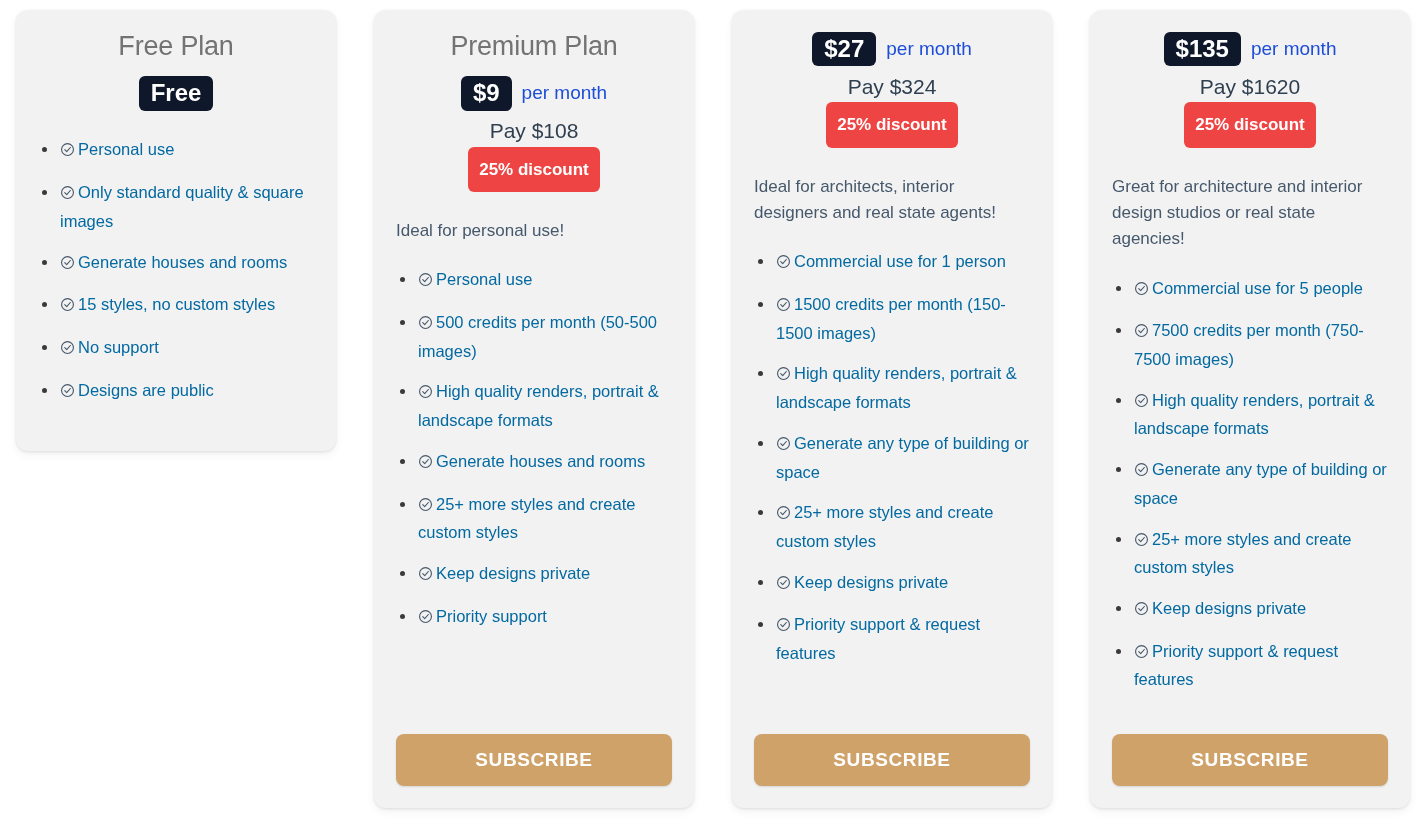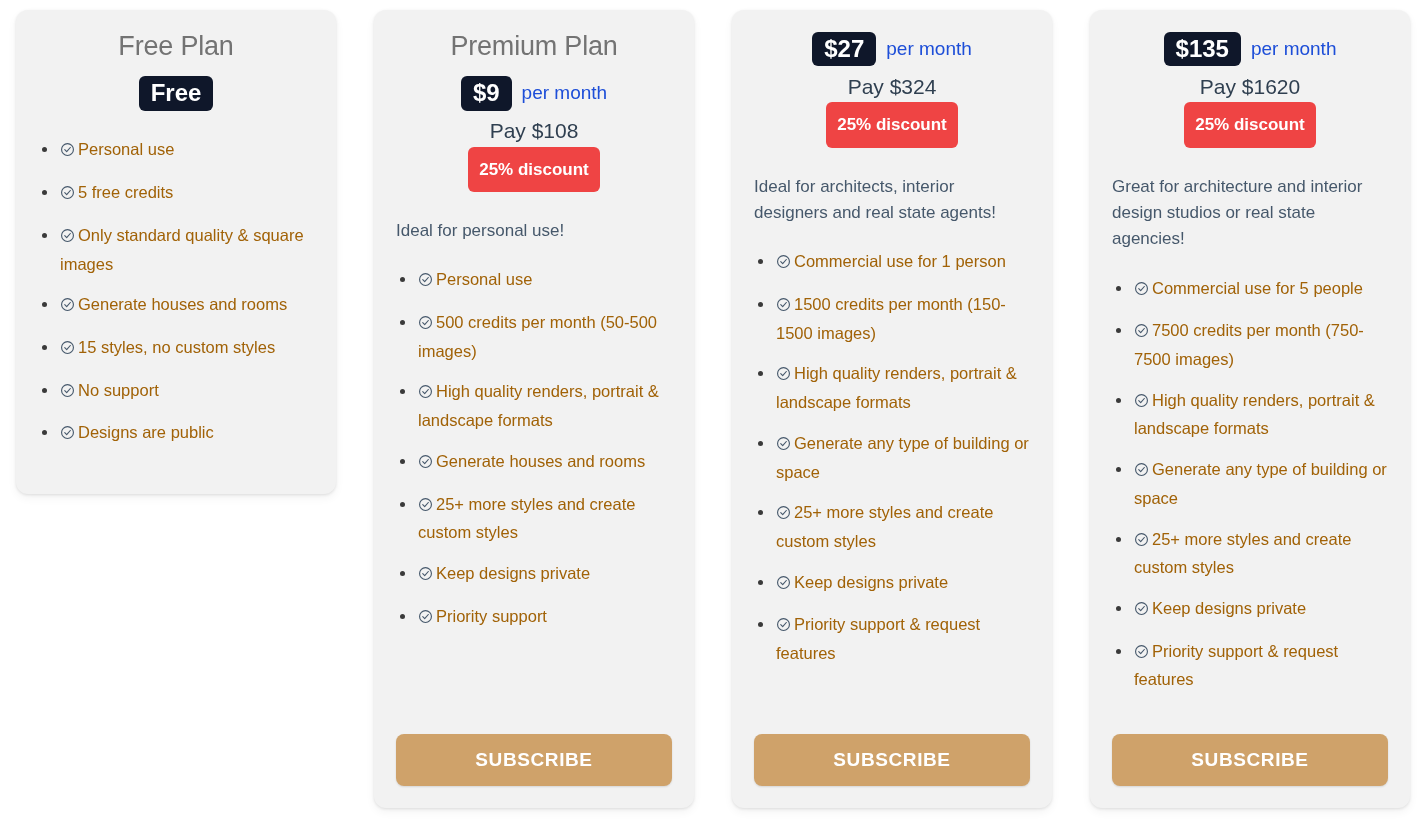--- a/index.html
+++ b/index.html
@@ -126,21 +126,21 @@
     border-radius: 50%;
     background: #3a3a3a;
   }
 
   .check-icon {
     display: inline-block;
     vertical-align: -2px;
     margin-right: 3px;
   }
 
-  .feature-text { color: #a16207; }
+  .feature-text { color: #0369a1; }
 
   .spacer { flex: 1 1 auto; min-height: 10px; }
 
   .subscribe-button {
     display: block;
     width: 100%;
     background: #cfa26a;
     color: #ffffff;
     border: none;
     border-radius: 8px;
@@ -165,24 +165,20 @@
     </div>
 
     <ul class="feature-list">
         <li class="feature-item"><span class="check-icon"><svg width="15" height="15" viewBox="0 0 24 24" fill="none" stroke="#46586b" stroke-width="1.8" stroke-linecap="round" stroke-linejoin="round">
               <circle cx="12" cy="12" r="9.5"></circle>
               <path d="M7.6 12.3l3.1 3.1 5.8-6.6"></path>
             </svg></span><span class="feature-text">Personal use</span></li>
         <li class="feature-item"><span class="check-icon"><svg width="15" height="15" viewBox="0 0 24 24" fill="none" stroke="#46586b" stroke-width="1.8" stroke-linecap="round" stroke-linejoin="round">
               <circle cx="12" cy="12" r="9.5"></circle>
               <path d="M7.6 12.3l3.1 3.1 5.8-6.6"></path>
-            </svg></span><span class="feature-text">5 free credits</span></li>
-        <li class="feature-item"><span class="check-icon"><svg width="15" height="15" viewBox="0 0 24 24" fill="none" stroke="#46586b" stroke-width="1.8" stroke-linecap="round" stroke-linejoin="round">
-              <circle cx="12" cy="12" r="9.5"></circle>
-              <path d="M7.6 12.3l3.1 3.1 5.8-6.6"></path>
             </svg></span><span class="feature-text">Only standard quality &amp; square images</span></li>
         <li class="feature-item"><span class="check-icon"><svg width="15" height="15" viewBox="0 0 24 24" fill="none" stroke="#46586b" stroke-width="1.8" stroke-linecap="round" stroke-linejoin="round">
               <circle cx="12" cy="12" r="9.5"></circle>
               <path d="M7.6 12.3l3.1 3.1 5.8-6.6"></path>
             </svg></span><span class="feature-text">Generate houses and rooms</span></li>
         <li class="feature-item"><span class="check-icon"><svg width="15" height="15" viewBox="0 0 24 24" fill="none" stroke="#46586b" stroke-width="1.8" stroke-linecap="round" stroke-linejoin="round">
               <circle cx="12" cy="12" r="9.5"></circle>
               <path d="M7.6 12.3l3.1 3.1 5.8-6.6"></path>
             </svg></span><span class="feature-text">15 styles, no custom styles</span></li>
         <li class="feature-item"><span class="check-icon"><svg width="15" height="15" viewBox="0 0 24 24" fill="none" stroke="#46586b" stroke-width="1.8" stroke-linecap="round" stroke-linejoin="round">

